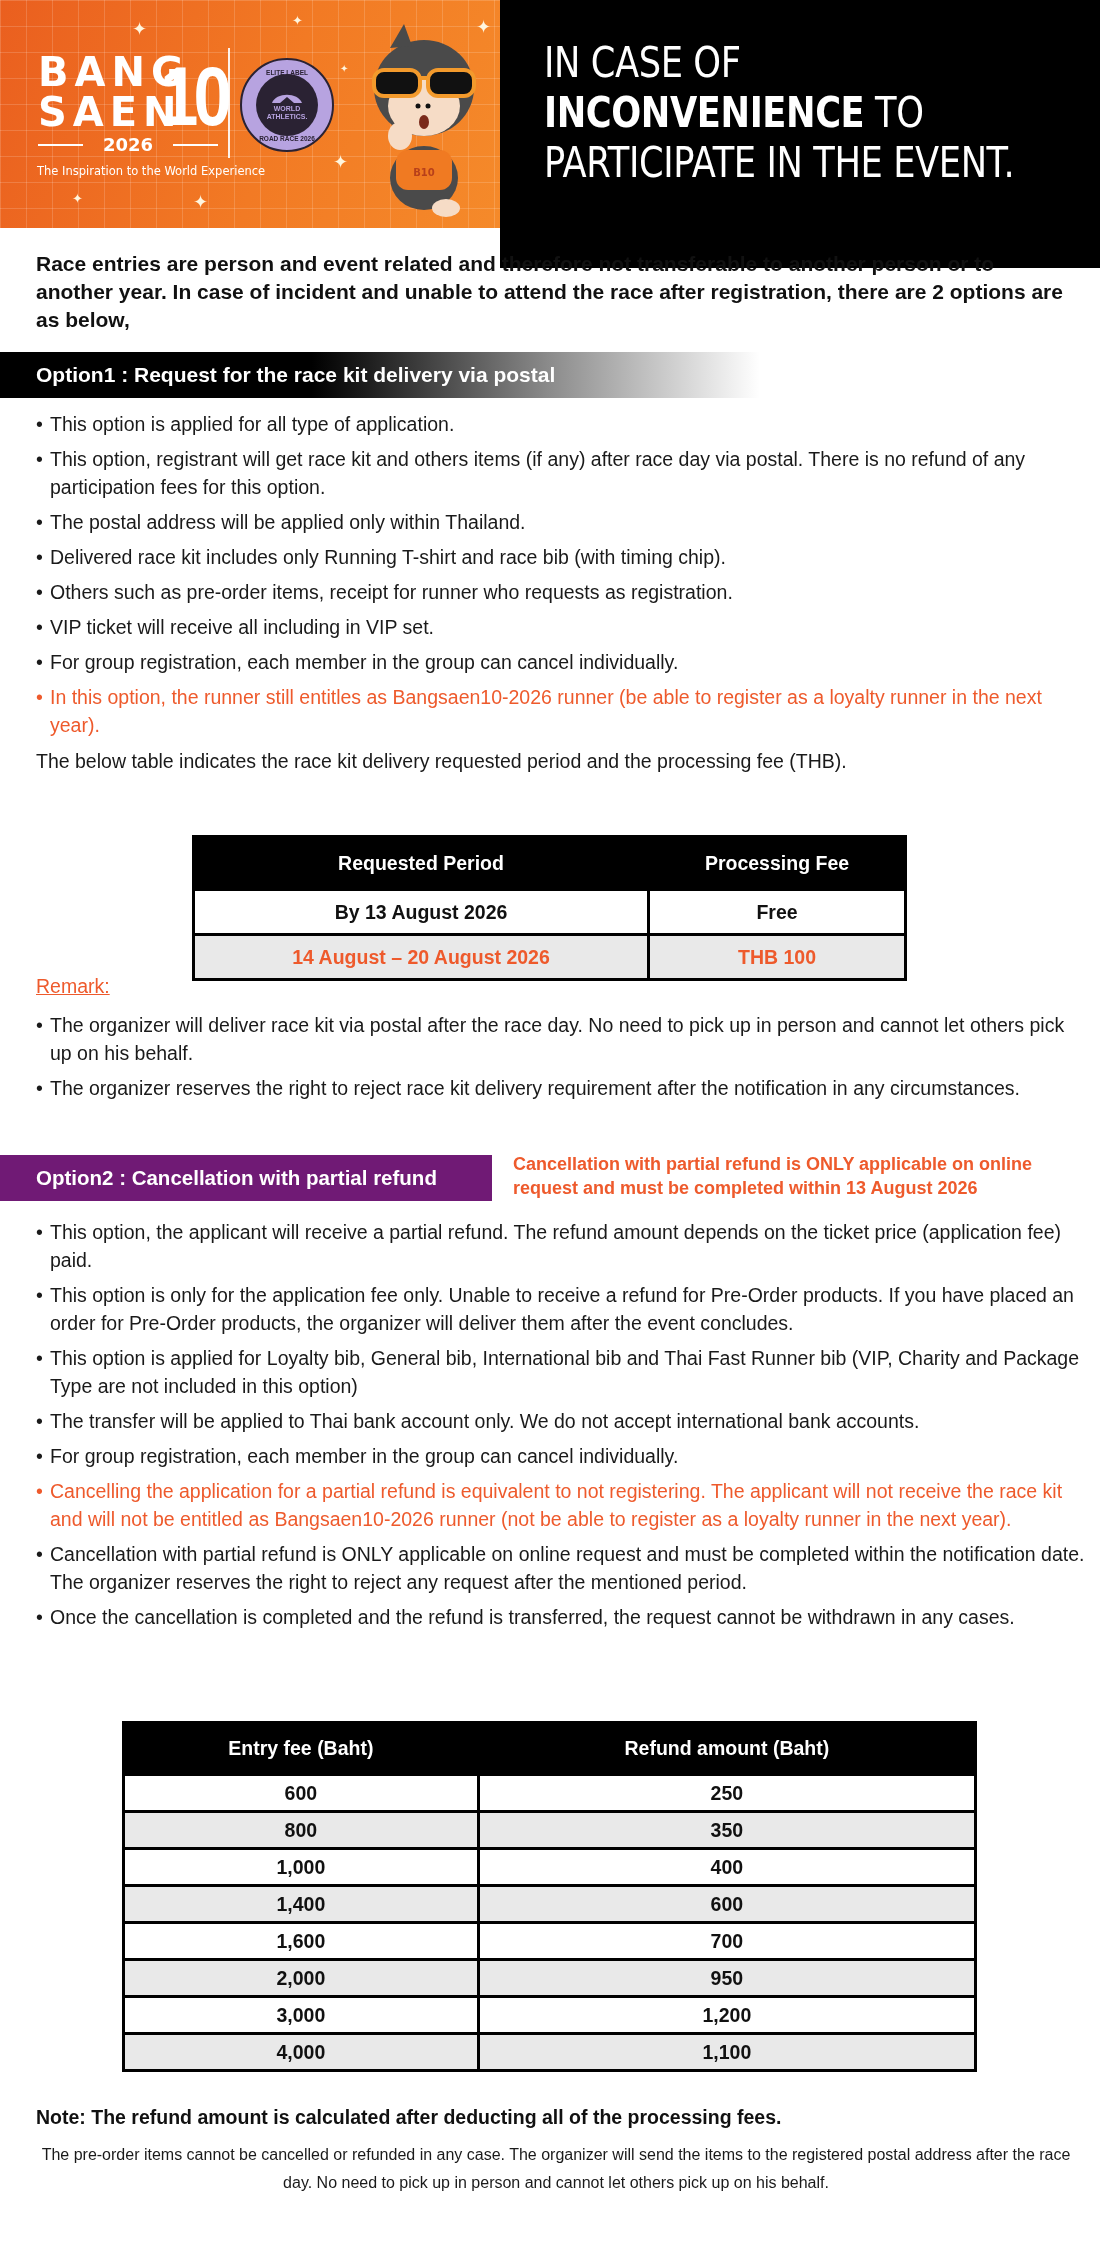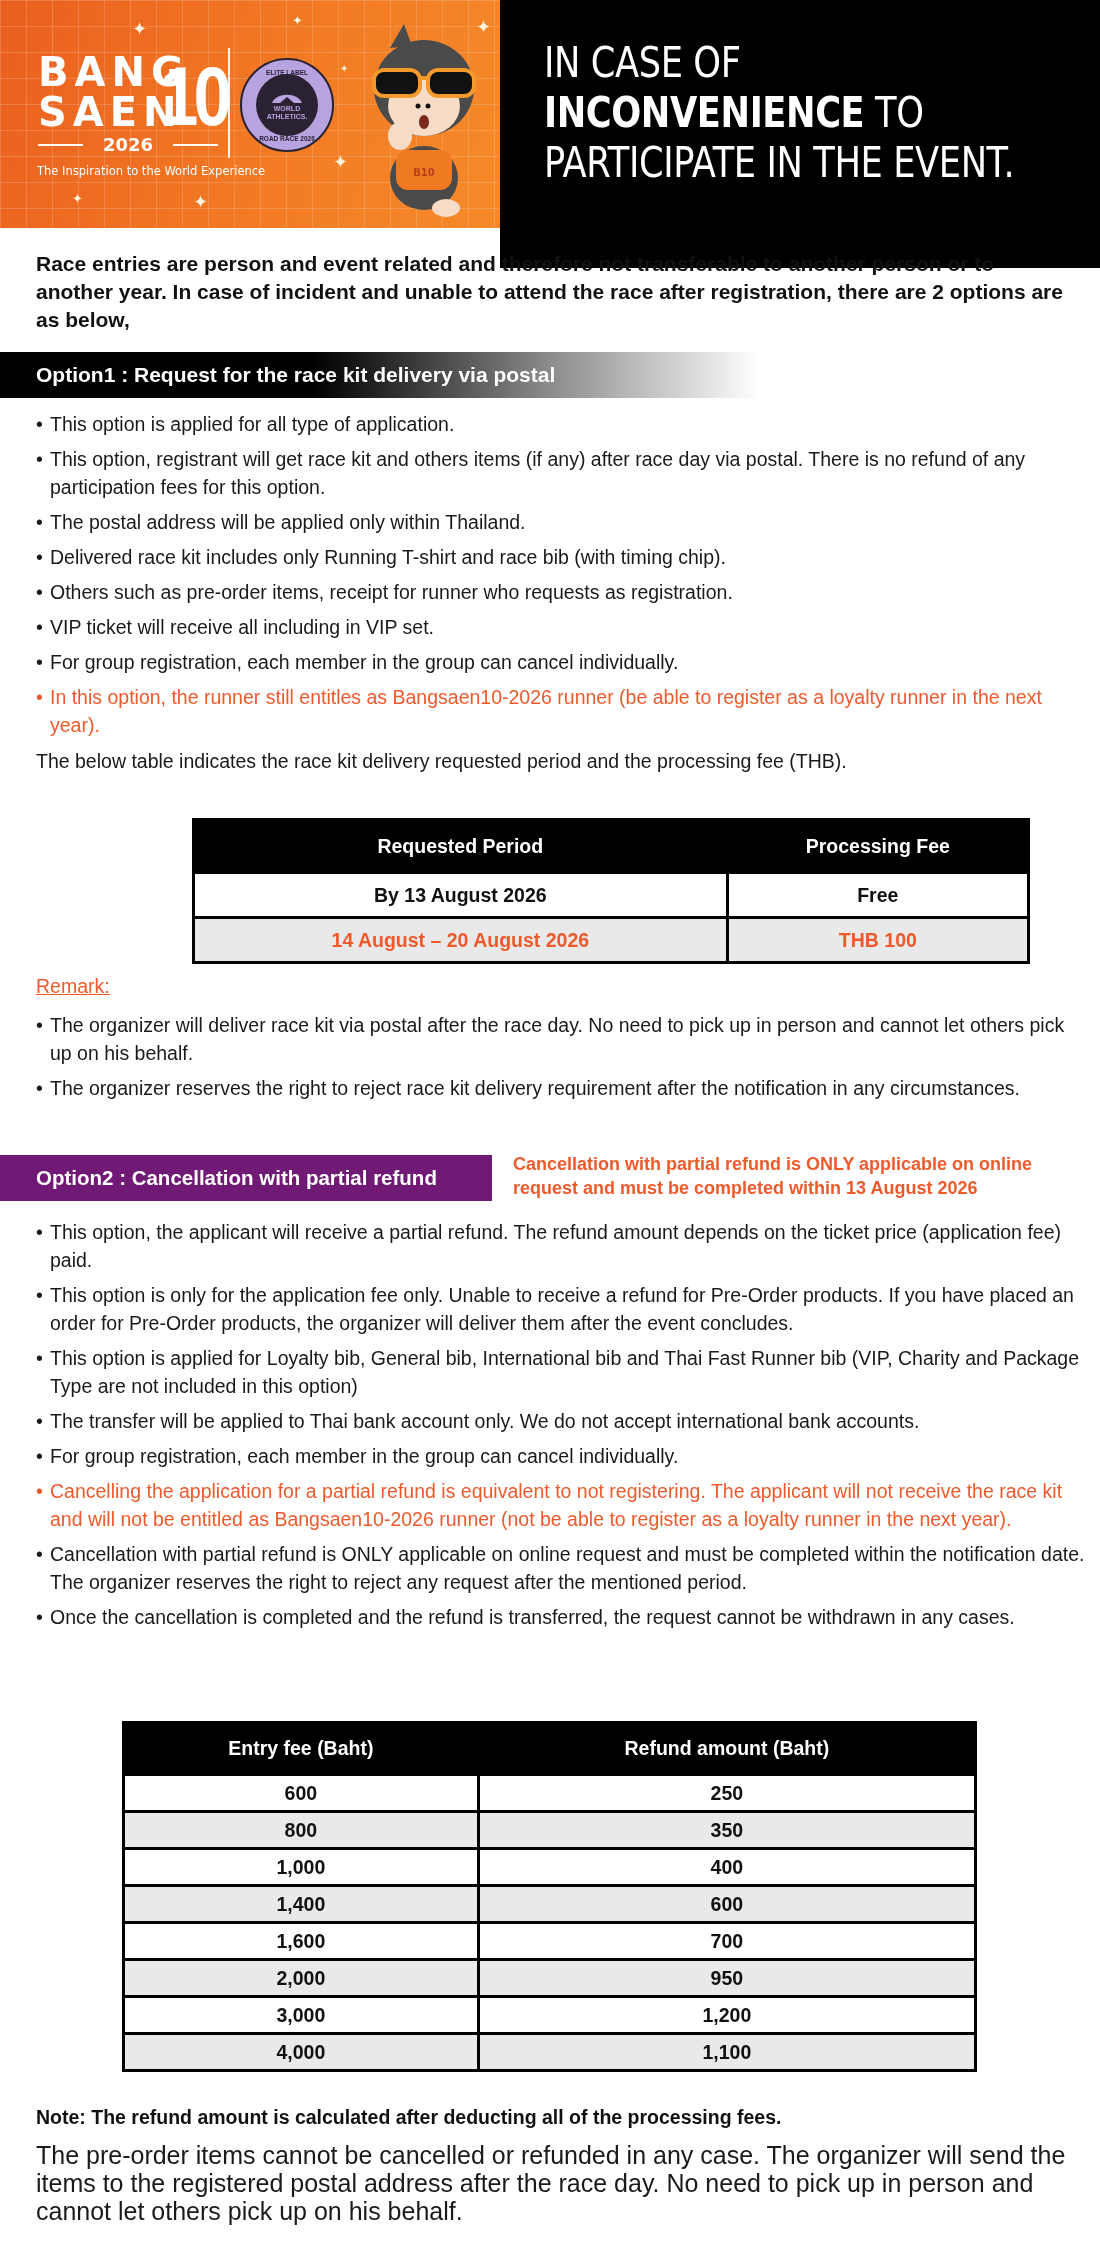--- a/index.html
+++ b/index.html
@@ -49,39 +49,39 @@
 
   .opt1-list { position: absolute; left: 36px; top: 410px; width: 1060px; }
   .table-note { position: absolute; left: 36px; top: 747px; font-size: 19.5px; line-height: 28px; color: #1a1a1a; }
 
   table.grid { border-collapse: collapse; position: absolute; }
   table.grid th, table.grid td { border: 3px solid #000; text-align: center; font-weight: 700; }
   table.grid th { background: #000; color: #fff; font-size: 19.5px; }
   table.grid tr.alt td { background: #e9e9e9; }
   table.grid tr.hl td { color: #ee5a2c; }
 
-  .t1 { left: 192px; top: 818px; width: 838px; }
+  .t1 { left: 192px; top: 835px; width: 715px; }
   .t1 th { height: 53px; }
   .t1 td { height: 45px; font-size: 19.5px; }
 
   .remark { position: absolute; left: 36px; top: 975px; font-size: 19.5px; color: #ee5a2c; text-decoration: underline; }
   .remark-list { position: absolute; left: 36px; top: 1011px; width: 1040px; }
 
   .opt2-bar { position: absolute; left: 0; top: 1155px; width: 492px; height: 46px; background: #701a75; }
   .opt2-title { position: absolute; left: 36px; top: 0; height: 46px; line-height: 46px; color: #fff; font-weight: 700; font-size: 20.5px; }
   .opt2-note { position: absolute; left: 513px; top: 1152px; width: 580px; color: #ee5a2c; font-weight: 700; font-size: 18px; line-height: 24px; }
 
   .opt2-list { position: absolute; left: 36px; top: 1218px; width: 1050px; }
 
   .t2 { left: 122px; top: 1721px; width: 855px; }
   .t2 th { height: 52px; }
   .t2 td { height: 37px; font-size: 19.5px; }
 
   .note-bold { position: absolute; left: 36px; top: 2106px; font-weight: 700; font-size: 19.5px; color: #111; }
-  .note-text { position: absolute; left: 36px; top: 2141px; width: 1040px; font-size: 25px; line-height: 28px; color: #1a1a1a; }
+  .note-text { position: absolute; left: 36px; top: 2141px; width: 1040px; font-size: 16px; line-height: 28px; color: #1a1a1a; text-align: center; }
 </style>
 </head>
 <body>
 
 <div class="header">
   <div class="banner">
     <span class="sparkle" style="left:132px;top:20px;">✦</span>
     <span class="sparkle" style="left:292px;top:12px;font-size:13px;">✦</span>
     <span class="sparkle" style="left:72px;top:190px;font-size:13px;">✦</span>
     <span class="sparkle" style="left:193px;top:193px;">✦</span>

